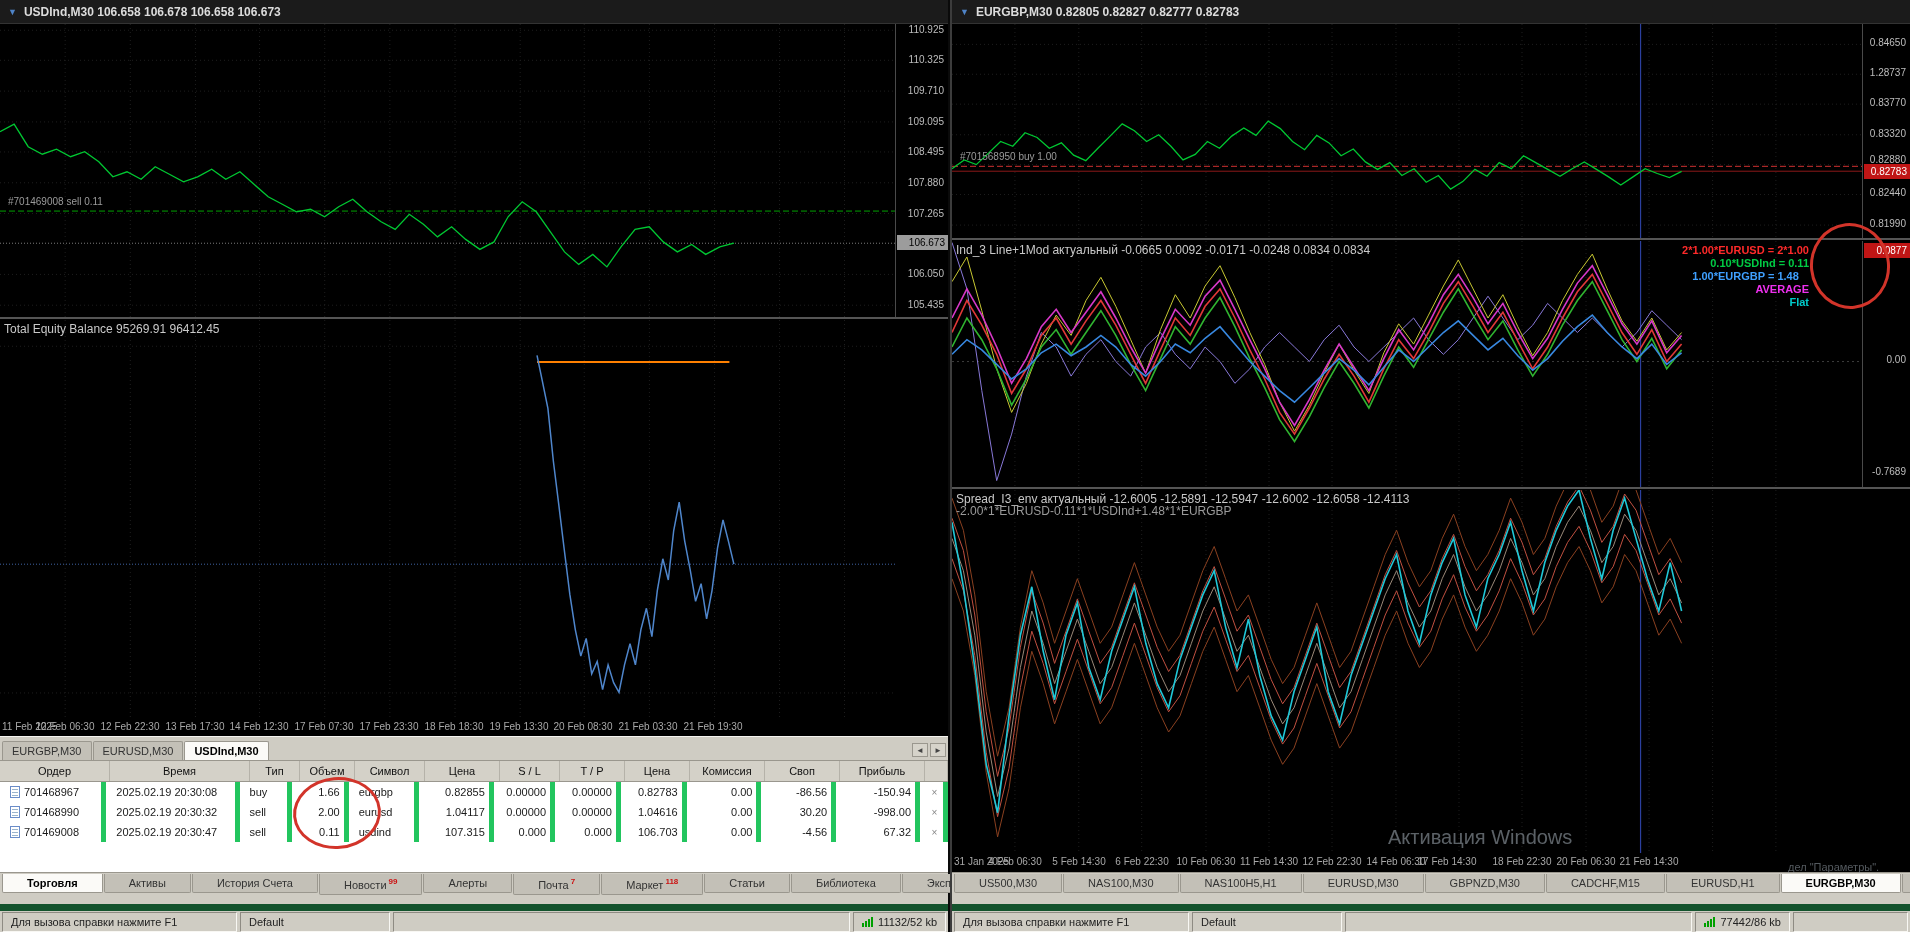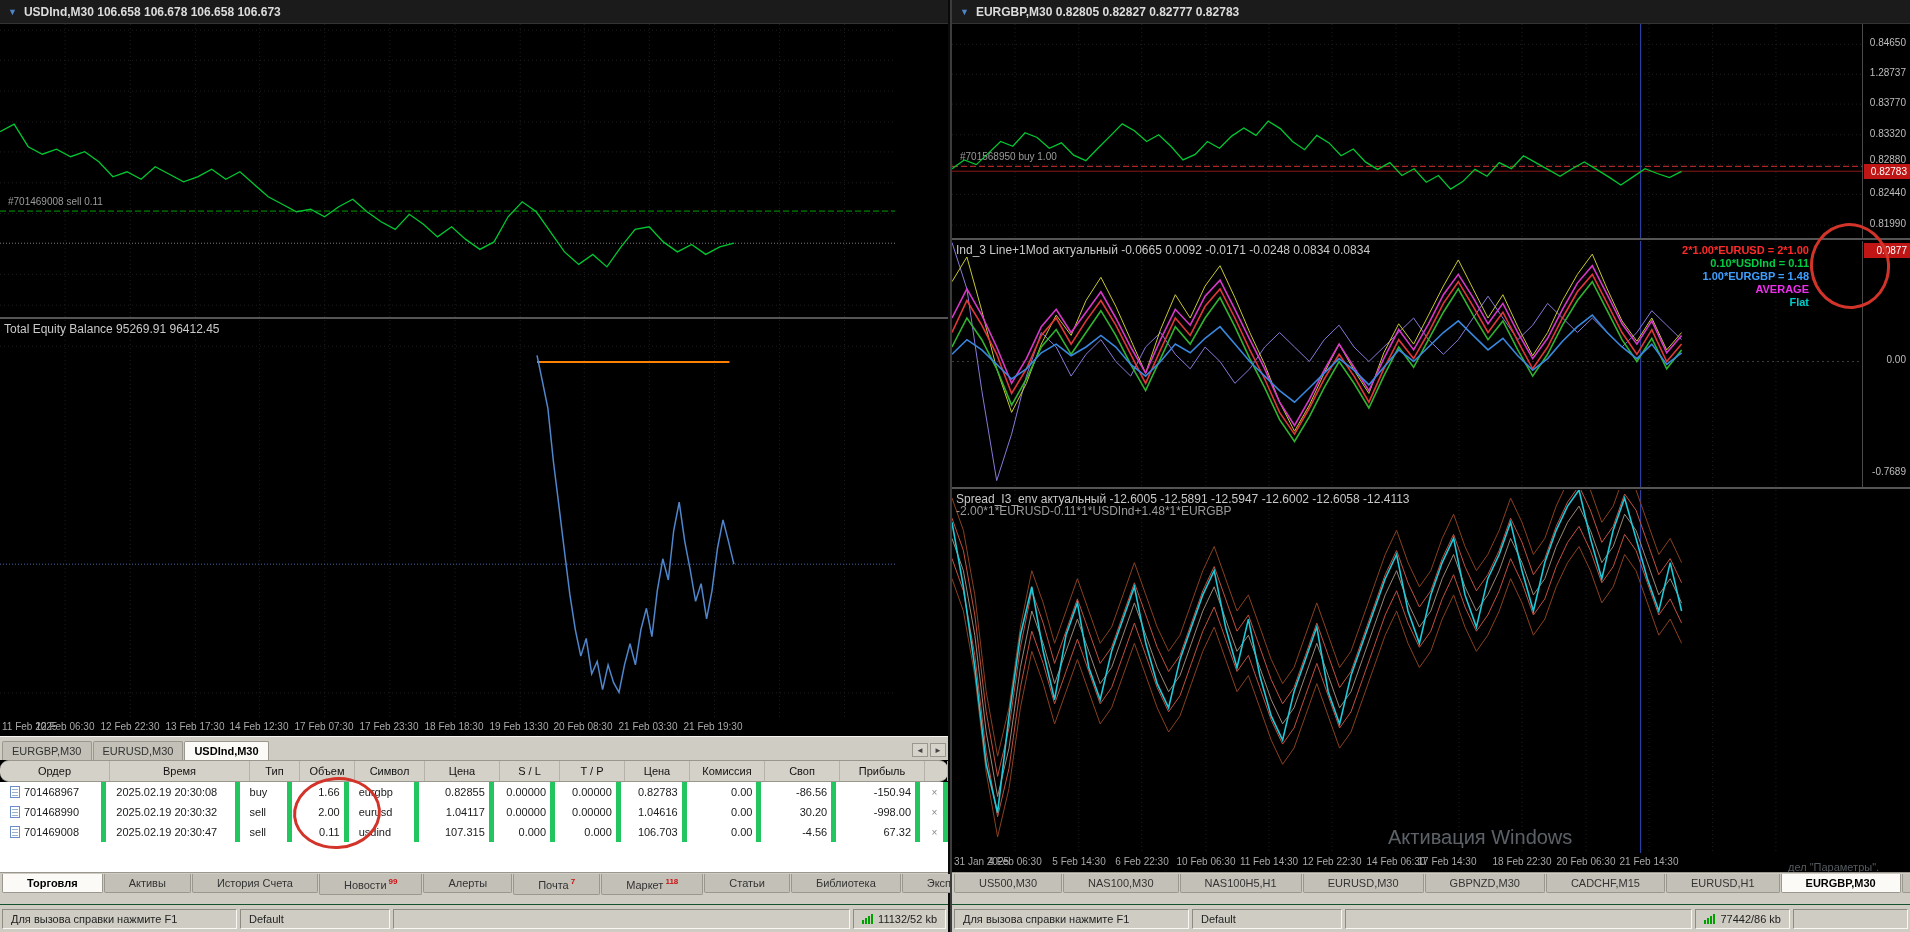--- a/index.html
+++ b/index.html
@@ -39,21 +39,21 @@
   .tabbar { position:absolute; left:0; right:0; height:24px; background:#cfccc3; border-top:1px solid #f5f4f0;
             display:flex; align-items:flex-end; padding:2px 2px 0 2px; font-size:11px; }
   .ctab { padding:3px 9px; border:1px solid #9a978e; border-bottom:none; background:#c3c0b7; color:#333;
           margin-right:1px; border-radius:2px 2px 0 0; white-space:nowrap; }
   .ctab.active { background:#fbfaf7; color:#000; font-weight:bold; }
   .tab-scroll { margin-left:auto; display:flex; gap:2px; padding-bottom:3px; }
   .tsbtn { width:16px; height:14px; font-size:8px; display:flex; align-items:center; justify-content:center;
            border:1px solid #9a978e; background:#d6d3ca; color:#444; }
 
   .thead { position:absolute; left:0; right:0; top:760px; height:22px; background:#d4d1c8;
-           border-top:1px solid #9a978e; border-bottom:1px solid #9a978e; display:flex; font-size:11px; color:#111;border-radius:9px; }
+           border-top:1px solid #9a978e; border-bottom:1px solid #9a978e; display:flex; font-size:11px; color:#111; }
   .thead .cell { border-right:1px solid #b5b2a9; }
   .cell { display:flex; align-items:center; padding:0 4px; white-space:nowrap; overflow:hidden; }
   .ac { justify-content:center; } .al { justify-content:flex-start; } .ar { justify-content:flex-end; }
   .w0{width:110px}.w1{width:140px}.w2{width:50px}.w3{width:55px}.w4{width:70px}.w5{width:75px}
   .w6{width:60px}.w7{width:65px}.w8{width:65px}.w9{width:75px}.w10{width:75px}.w11{width:85px}.w12{width:23px}
   .trow { position:absolute; left:0; right:0; height:20px; background:#fff; display:flex; font-size:11px; color:#1a1a1a; }
   .trow .cell { border-right:5px solid #22c55e;margin-left:6px; }
   .doc { width:10px; height:12px; background:#fff; border:1px solid #6a8cc8; margin-right:4px; position:relative; flex:none; }
   .doc::before { content:""; position:absolute; left:1px; right:1px; top:2px; height:1px; background:#9ab4cc;
                  box-shadow:0 3px 0 #9ab4cc, 0 6px 0 #9ab4cc; }
@@ -64,21 +64,21 @@
 
   .btabbar { position:absolute; left:0; right:0; top:872px; height:32px; background:#cfccc3;
              border-top:1px solid #9a978e; display:flex; align-items:flex-start; padding:1px 2px; font-size:11px; }
   .btab { padding:3px 24px; border:1px solid #9a978e; border-top:none; background:#c3c0b7; color:#333;
           margin-right:1px; border-radius:0 0 2px 2px; white-space:nowrap; }
   .btab.active { background:#fbfaf7; color:#000; font-weight:bold; }
   .badge { color:#cc1111; font-size:8px; vertical-align:super; margin-left:2px; font-weight:bold; }
   .badge:empty { display:none; }
 
   .statusbar { position:absolute; left:0; right:0; top:904px; height:28px; background:#cfccc3;
-               border-top:1px solid #14532d; display:flex; align-items:center; padding:2px; gap:3px;
+               border-top:7px solid #14532d; display:flex; align-items:center; padding:2px; gap:3px;
                font-size:11px; color:#222; }
   .sbsec { height:20px; border:1px solid; border-color:#8e8b83 #f8f7f3 #f8f7f3 #8e8b83; display:flex;
            align-items:center; padding:0 8px; gap:5px; white-space:nowrap; }
   .sbspacer { flex:1; height:20px; border:1px solid; border-color:#8e8b83 #f8f7f3 #f8f7f3 #8e8b83; }
   .sig { display:flex; align-items:flex-end; gap:1px; height:10px; }
   .sig i { width:2px; background:#00a000; display:block; }
   .sig i:nth-child(1){height:4px}.sig i:nth-child(2){height:6px}.sig i:nth-child(3){height:8px}.sig i:nth-child(4){height:10px}
 
   .anncircle { position:absolute; border:3px solid #d2342a; border-radius:50%; z-index:30; pointer-events:none; }
   .wm1 { position:absolute; left:1388px; top:826px; font-size:20px; color:#98a2ab; opacity:.6; z-index:25; }
@@ -120,20 +120,32 @@
             <line x1="0" y1="158.7709401709404" x2="895" y2="158.7709401709404" stroke="#1e1e1e" stroke-width="1" stroke-dasharray="1,3"></line>
             <line x1="0" y1="189.57350427350428" x2="895" y2="189.57350427350428" stroke="#1e1e1e" stroke-width="1" stroke-dasharray="1,3"></line>
             <line x1="0" y1="250.4273504273507" x2="895" y2="250.4273504273507" stroke="#1e1e1e" stroke-width="1" stroke-dasharray="1,3"></line>
             <line x1="0" y1="281.22991452991454" x2="895" y2="281.22991452991454" stroke="#1e1e1e" stroke-width="1" stroke-dasharray="1,3"></line>
             <line x1="0" y1="187.06923076923093" x2="895" y2="187.06923076923093" stroke="#00a000" stroke-width="1" stroke-dasharray="6,3"></line>
             <line x1="0" y1="219.22410256410257" x2="895" y2="219.22410256410257" stroke="#9c9c9c" stroke-width="0.8" stroke-dasharray="1,2"></line>
             <polyline points="0.0,107.7 14.1,100.2 28.2,122.7 42.3,130.2 56.5,125.2 70.6,132.7 84.7,127.7 98.8,137.7 112.9,152.8 127.0,147.8 141.1,155.3 155.2,142.7 169.4,150.3 183.5,157.8 197.6,152.8 211.7,145.2 225.8,155.3 239.9,147.8 254.0,160.3 268.2,172.8 282.3,180.3 296.4,187.8 310.5,185.3 324.6,192.8 338.7,182.8 352.8,175.3 367.0,187.8 381.1,197.8 395.2,205.4 409.3,190.3 423.4,200.3 437.5,212.9 451.6,202.8 465.7,215.4 479.9,225.4 494.0,217.9 508.1,192.8 522.2,177.8 536.3,187.8 550.4,207.9 564.5,227.9 578.7,240.4 592.8,230.4 606.9,242.9 621.0,222.9 635.1,205.4 649.2,202.8 663.3,217.9 677.4,227.9 691.6,220.4 705.7,230.4 719.8,222.9 733.9,219.2" fill="none" stroke="#00c832" stroke-width="1.3"></polyline>
           </svg>
         <div class="pos-label" style="left:8px;top:172px;">#701469008 sell 0.11</div>
       </div>
+      <div class="scalecol" style="top:0;height:293px;width:53px;">
+        <div class="scale-label" style="top:0px">110.925</div>
+        <div class="scale-label" style="top:30px">110.325</div>
+        <div class="scale-label" style="top:61px">109.710</div>
+        <div class="scale-label" style="top:92px">109.095</div>
+        <div class="scale-label" style="top:122px">108.495</div>
+        <div class="scale-label" style="top:153px">107.880</div>
+        <div class="scale-label" style="top:184px">107.265</div>
+        <div class="price-box gray" style="top:211px">106.673</div>
+        <div class="scale-label" style="top:244px">106.050</div>
+        <div class="scale-label" style="top:275px">105.435</div>
+      </div>
       <div class="pane-sep" style="top:293px"></div>
 
       <div class="pane" style="top:296px;height:398px;width:895px;">
         <svg width="895" height="398">
             <line x1="65.156" y1="0" x2="65.156" y2="398" stroke="#1e1e1e" stroke-width="1" stroke-dasharray="1,3"></line>
             <line x1="130.312" y1="0" x2="130.312" y2="398" stroke="#1e1e1e" stroke-width="1" stroke-dasharray="1,3"></line>
             <line x1="195.46800000000002" y1="0" x2="195.46800000000002" y2="398" stroke="#1e1e1e" stroke-width="1" stroke-dasharray="1,3"></line>
             <line x1="259.54999999999995" y1="0" x2="259.54999999999995" y2="398" stroke="#1e1e1e" stroke-width="1" stroke-dasharray="1,3"></line>
             <line x1="324.706" y1="0" x2="324.706" y2="398" stroke="#1e1e1e" stroke-width="1" stroke-dasharray="1,3"></line>
             <line x1="389.86199999999997" y1="0" x2="389.86199999999997" y2="398" stroke="#1e1e1e" stroke-width="1" stroke-dasharray="1,3"></line>
@@ -358,21 +370,21 @@
             <polyline points="0.0,40.7 14.9,16.0 29.8,69.7 44.7,127.8 59.6,171.4 74.4,142.3 89.3,103.1 104.2,74.1 119.1,94.4 134.0,59.5 148.9,36.3 163.8,65.3 178.7,98.7 193.6,132.1 208.5,88.6 223.3,53.7 238.2,77.0 253.1,45.0 268.0,24.7 282.9,56.6 297.8,91.5 312.7,123.4 327.6,161.2 342.5,190.2 357.4,164.1 372.2,132.1 387.1,103.1 402.0,129.2 416.9,152.5 431.8,111.8 446.7,82.8 461.6,103.1 476.5,74.1 491.4,45.0 506.3,18.9 521.1,47.9 536.0,77.0 550.9,53.7 565.8,85.7 580.7,114.7 595.6,91.5 610.5,59.5 625.4,33.4 640.3,13.1 655.2,47.9 670.0,79.9 684.9,100.2 699.8,77.0 714.7,108.9 729.6,91.5" fill="none" stroke="#c8c832" stroke-width="1"></polyline>
             <polyline points="0.0,91.5 14.9,59.5 29.8,84.2 44.7,113.3 59.6,152.5 74.4,127.8 89.3,94.4 104.2,77.0 119.1,103.1 134.0,79.9 148.9,59.5 163.8,84.2 178.7,113.3 193.6,142.3 208.5,108.9 223.3,77.0 238.2,94.4 253.1,65.3 268.0,47.9 282.9,77.0 297.8,108.9 312.7,138.0 327.6,171.4 342.5,193.1 357.4,167.0 372.2,138.0 387.1,113.3 402.0,135.1 416.9,161.2 431.8,127.8 446.7,98.7 461.6,117.6 476.5,91.5 491.4,62.4 506.3,40.7 521.1,65.3 536.0,91.5 550.9,71.2 565.8,100.2 580.7,127.8 595.6,106.0 610.5,77.0 625.4,50.8 640.3,33.4 655.2,62.4 670.0,91.5 684.9,113.3 699.8,88.6 714.7,120.5 729.6,103.1" fill="none" stroke="#e03838" stroke-width="1.6"></polyline>
             <polyline points="0.0,106.0 14.9,77.0 29.8,98.7 44.7,127.8 59.6,164.1 74.4,138.0 89.3,106.0 104.2,88.6 119.1,113.3 134.0,91.5 148.9,69.7 163.8,94.4 178.7,123.4 193.6,149.6 208.5,117.6 223.3,85.7 238.2,103.1 253.1,77.0 268.0,56.6 282.9,85.7 297.8,117.6 312.7,146.7 327.6,178.6 342.5,200.4 357.4,175.7 372.2,146.7 387.1,120.5 402.0,142.3 416.9,167.0 431.8,135.1 446.7,106.0 461.6,126.3 476.5,98.7 491.4,71.2 506.3,47.9 521.1,74.1 536.0,98.7 550.9,79.9 565.8,108.9 580.7,135.1 595.6,113.3 610.5,84.2 625.4,59.5 640.3,40.7 655.2,69.7 670.0,98.7 684.9,120.5 699.8,97.3 714.7,127.8 729.6,108.9" fill="none" stroke="#30b430" stroke-width="1.6"></polyline>
             <polyline points="0.0,77.0 14.9,47.9 29.8,74.1 44.7,106.0 59.6,142.3 74.4,117.6 89.3,85.7 104.2,68.3 119.1,91.5 134.0,71.2 148.9,50.8 163.8,77.0 178.7,106.0 193.6,132.1 208.5,98.7 223.3,68.3 238.2,84.2 253.1,55.2 268.0,39.2 282.9,68.3 297.8,98.7 312.7,127.8 327.6,161.2 342.5,184.4 357.4,158.3 372.2,129.2 387.1,103.1 402.0,126.3 416.9,149.6 431.8,117.6 446.7,88.6 461.6,108.9 476.5,82.8 491.4,53.7 506.3,33.4 521.1,56.6 536.0,82.8 550.9,62.4 565.8,91.5 580.7,117.6 595.6,97.3 610.5,68.3 625.4,42.1 640.3,24.7 655.2,53.7 670.0,82.8 684.9,103.1 699.8,79.9 714.7,111.8 729.6,94.4" fill="none" stroke="#d838c8" stroke-width="1.6"></polyline>
             <polyline points="0.0,113.3 14.9,98.7 29.8,108.9 44.7,123.4 59.6,138.0 74.4,127.8 89.3,111.8 104.2,103.1 119.1,114.7 134.0,106.0 148.9,94.4 163.8,106.0 178.7,123.4 193.6,135.1 208.5,120.5 223.3,103.1 238.2,111.8 253.1,97.3 268.0,85.7 282.9,103.1 297.8,120.5 312.7,135.1 327.6,149.6 342.5,161.2 357.4,146.7 372.2,132.1 387.1,117.6 402.0,129.2 416.9,143.8 431.8,126.3 446.7,108.9 461.6,120.5 476.5,106.0 491.4,91.5 506.3,79.9 521.1,94.4 536.0,108.9 550.9,97.3 565.8,114.7 580.7,129.2 595.6,117.6 610.5,100.2 625.4,85.7 640.3,74.1 655.2,91.5 670.0,106.0 684.9,117.6 699.8,103.1 714.7,123.4 729.6,111.8" fill="none" stroke="#3888e0" stroke-width="1.6"></polyline>
           </svg>
         <div class="pane-title">Ind_3 Line+1Mod актуальный -0.0665 0.0092 -0.0171 -0.0248 0.0834 0.0834</div>
         <div class="legend">
           <div style="color: rgb(255, 42, 42);">2*1.00*EURUSD = 2*1.00</div>
           <div style="color: rgb(0, 204, 68);">0.10*USDInd = 0.11</div>
-          <div style="color: rgb(63, 160, 255);">1.00*EURGBP = 1.48</div>
+          <div style="color: rgb(63, 160, 255); text-align: center;">1.00*EURGBP = 1.48</div>
           <div style="color: rgb(238, 48, 238);">AVERAGE</div>
           <div style="color: rgb(0, 204, 204);">Flat</div>
         </div>
       </div>
       <div class="scalecol" style="top:217px;height:246px;width:48px;">
         <div class="price-box red" style="top:2px">0.0877</div>
         <div class="scale-label" style="top:113px">0.00</div>
         <div class="scale-label" style="top:225px">-0.7689</div>
       </div>
       <div class="pane-sep" style="top:463px"></div>

